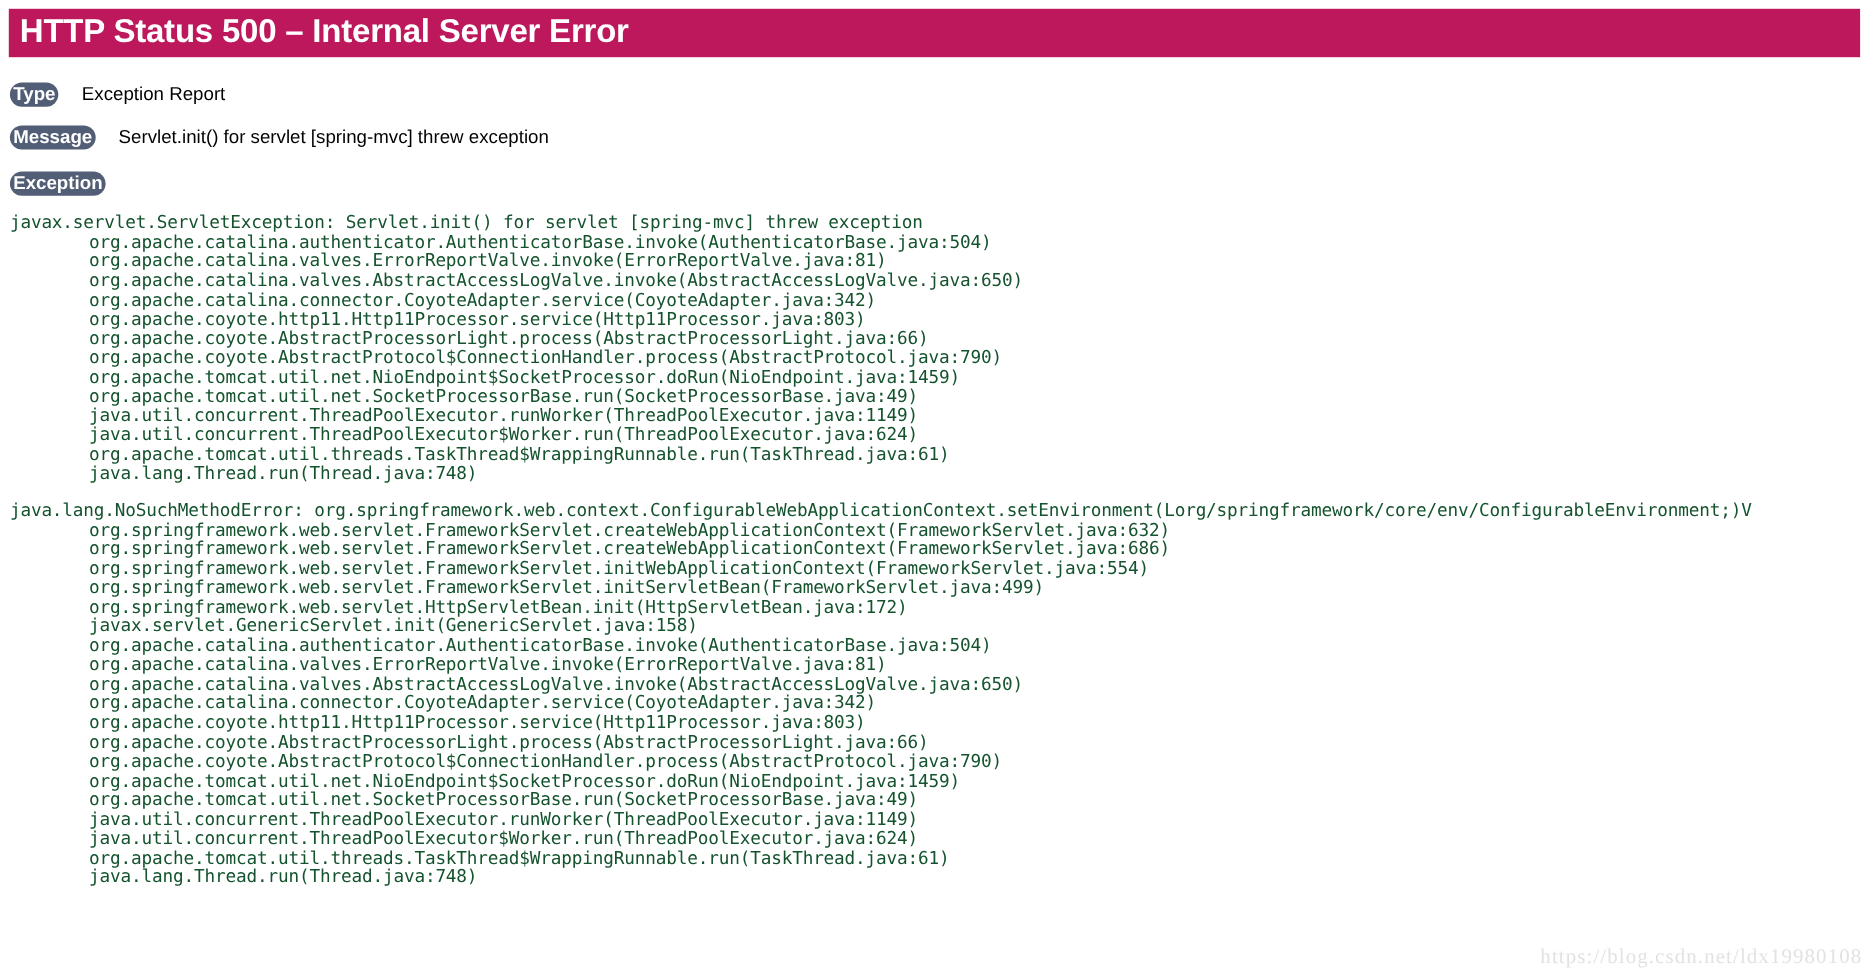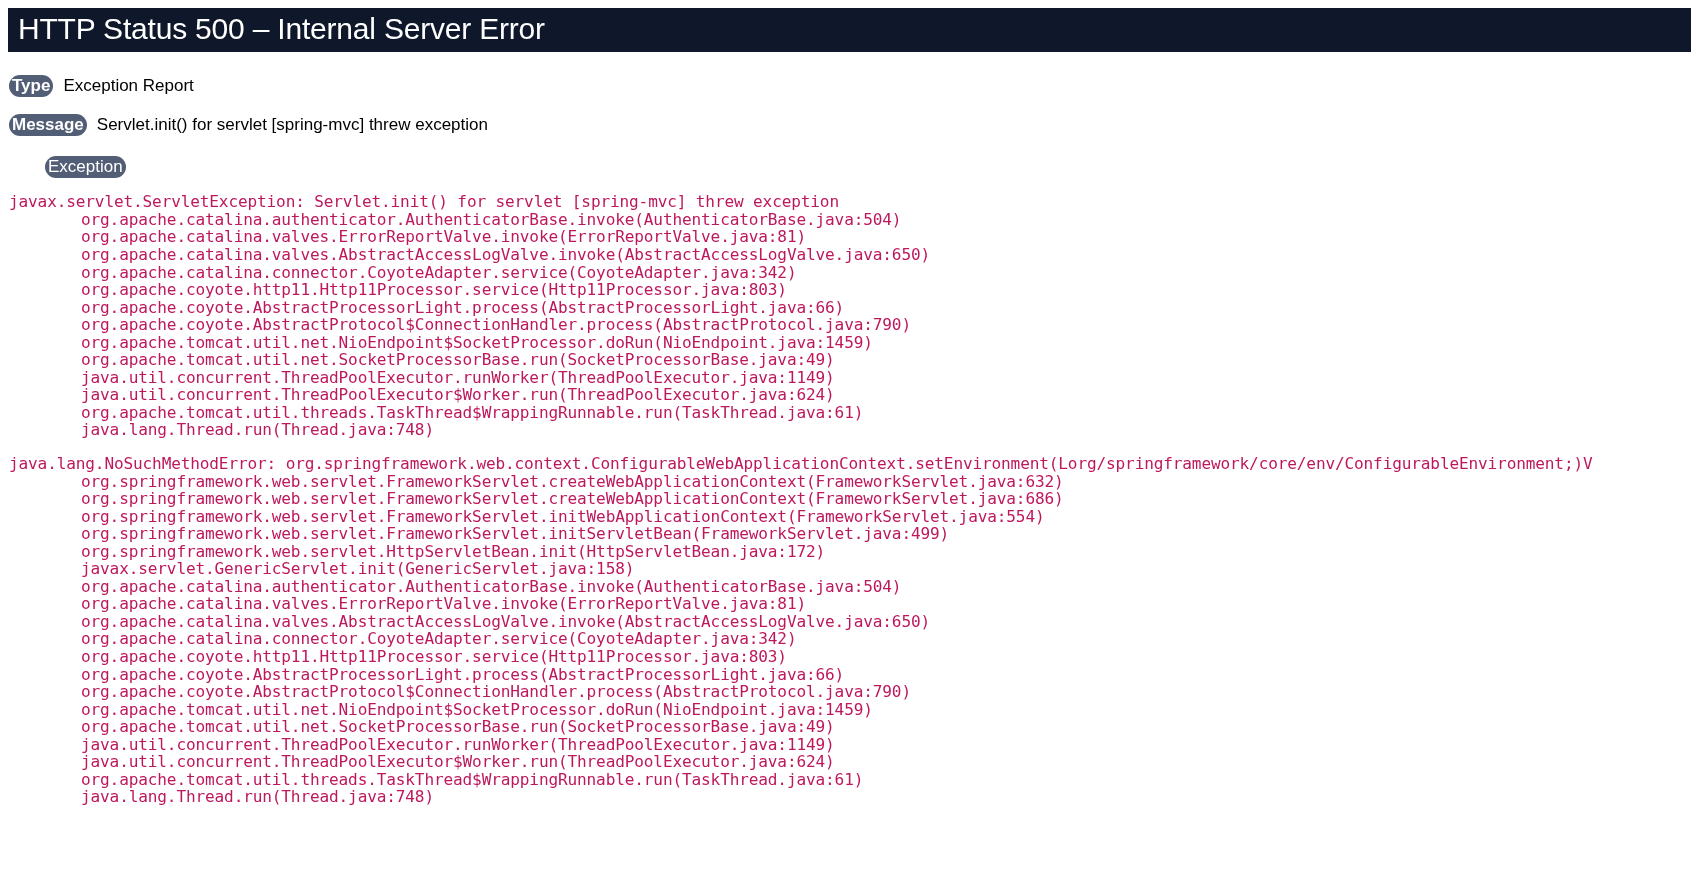--- a/index.html
+++ b/index.html
@@ -20,24 +20,24 @@
   .page {
     position: relative;
     width: 1699px;
     height: 889px;
     box-sizing: border-box;
     padding: 0;
   }
 
   
   .title-bar {
-    background: #0f172a;
+    background: #be185d;
     color: #ffffff;
     font-size: 30px;
-    font-weight: normal;
+    font-weight: bold;
     line-height: 1.12;
     padding: 4px 10px 6px 10px;
     margin: 8px 8px 0 8px;
     letter-spacing: -0.2px;
     white-space: nowrap;
   }
 
   
   .meta {
     font-size: 17px;
@@ -48,42 +48,41 @@
   .meta:first-of-type { margin-top: 23px; }
 
   .tag {
     background: #525D76;
     color: #ffffff;
     font-weight: bold;
     padding: 1px 3px 2px 3px;
     border-radius: 11px;
   }
   .meta .value {
-    margin-left: 10px;
+    margin-left: 21px;
   }
 
   
   .section-head {
     margin: 21px 0 0 9px;
     font-size: 17px;
     line-height: 1.25;
   }
   .section-head .tag {
-    font-weight: normal;
-    margin-left: 36px;
+    font-weight: bold;
   }
 
   
   .trace {
     font-family: "DejaVu Sans Mono", "Liberation Mono", monospace;
     font-size: 16.1px;
     line-height: 17.55px;
     white-space: pre;
     margin: 16px 0 0 9px;
-    color: #be185d;
+    color: #14532d;
     letter-spacing: -0.15px;
   }
   .trace .frame {
     display: block;
   }
   .trace .indent {
     padding-left: 72px;
   }
 
   
@@ -130,14 +129,15 @@
     <span class="tag">Exception</span>
   </p>
 
   <pre class="trace"><span class="frame">javax.servlet.ServletException: Servlet.init() for servlet [spring-mvc] threw exception</span><span class="frame indent">org.apache.catalina.authenticator.AuthenticatorBase.invoke(AuthenticatorBase.java:504)</span><span class="frame indent">org.apache.catalina.valves.ErrorReportValve.invoke(ErrorReportValve.java:81)</span><span class="frame indent">org.apache.catalina.valves.AbstractAccessLogValve.invoke(AbstractAccessLogValve.java:650)</span><span class="frame indent">org.apache.catalina.connector.CoyoteAdapter.service(CoyoteAdapter.java:342)</span><span class="frame indent">org.apache.coyote.http11.Http11Processor.service(Http11Processor.java:803)</span><span class="frame indent">org.apache.coyote.AbstractProcessorLight.process(AbstractProcessorLight.java:66)</span><span class="frame indent">org.apache.coyote.AbstractProtocol$ConnectionHandler.process(AbstractProtocol.java:790)</span><span class="frame indent">org.apache.tomcat.util.net.NioEndpoint$SocketProcessor.doRun(NioEndpoint.java:1459)</span><span class="frame indent">org.apache.tomcat.util.net.SocketProcessorBase.run(SocketProcessorBase.java:49)</span><span class="frame indent">java.util.concurrent.ThreadPoolExecutor.runWorker(ThreadPoolExecutor.java:1149)</span><span class="frame indent">java.util.concurrent.ThreadPoolExecutor$Worker.run(ThreadPoolExecutor.java:624)</span><span class="frame indent">org.apache.tomcat.util.threads.TaskThread$WrappingRunnable.run(TaskThread.java:61)</span><span class="frame indent">java.lang.Thread.run(Thread.java:748)</span></pre>
 
 
   <pre class="trace"><span class="frame">java.lang.NoSuchMethodError: org.springframework.web.context.ConfigurableWebApplicationContext.setEnvironment(Lorg/springframework/core/env/ConfigurableEnvironment;)V</span><span class="frame indent">org.springframework.web.servlet.FrameworkServlet.createWebApplicationContext(FrameworkServlet.java:632)</span><span class="frame indent">org.springframework.web.servlet.FrameworkServlet.createWebApplicationContext(FrameworkServlet.java:686)</span><span class="frame indent">org.springframework.web.servlet.FrameworkServlet.initWebApplicationContext(FrameworkServlet.java:554)</span><span class="frame indent">org.springframework.web.servlet.FrameworkServlet.initServletBean(FrameworkServlet.java:499)</span><span class="frame indent">org.springframework.web.servlet.HttpServletBean.init(HttpServletBean.java:172)</span><span class="frame indent">javax.servlet.GenericServlet.init(GenericServlet.java:158)</span><span class="frame indent">org.apache.catalina.authenticator.AuthenticatorBase.invoke(AuthenticatorBase.java:504)</span><span class="frame indent">org.apache.catalina.valves.ErrorReportValve.invoke(ErrorReportValve.java:81)</span><span class="frame indent">org.apache.catalina.valves.AbstractAccessLogValve.invoke(AbstractAccessLogValve.java:650)</span><span class="frame indent">org.apache.catalina.connector.CoyoteAdapter.service(CoyoteAdapter.java:342)</span><span class="frame indent">org.apache.coyote.http11.Http11Processor.service(Http11Processor.java:803)</span><span class="frame indent">org.apache.coyote.AbstractProcessorLight.process(AbstractProcessorLight.java:66)</span><span class="frame indent">org.apache.coyote.AbstractProtocol$ConnectionHandler.process(AbstractProtocol.java:790)</span><span class="frame indent">org.apache.tomcat.util.net.NioEndpoint$SocketProcessor.doRun(NioEndpoint.java:1459)</span><span class="frame indent">org.apache.tomcat.util.net.SocketProcessorBase.run(SocketProcessorBase.java:49)</span><span class="frame indent">java.util.concurrent.ThreadPoolExecutor.runWorker(ThreadPoolExecutor.java:1149)</span><span class="frame indent">java.util.concurrent.ThreadPoolExecutor$Worker.run(ThreadPoolExecutor.java:624)</span><span class="frame indent">org.apache.tomcat.util.threads.TaskThread$WrappingRunnable.run(TaskThread.java:61)</span><span class="frame indent">java.lang.Thread.run(Thread.java:748)</span></pre>
 
   <div class="bottom-cut"></div>
 
+  <div class="watermark">https://blog.csdn.net/ldx19980108</div>
 
 </div>
 
 </body></html>

